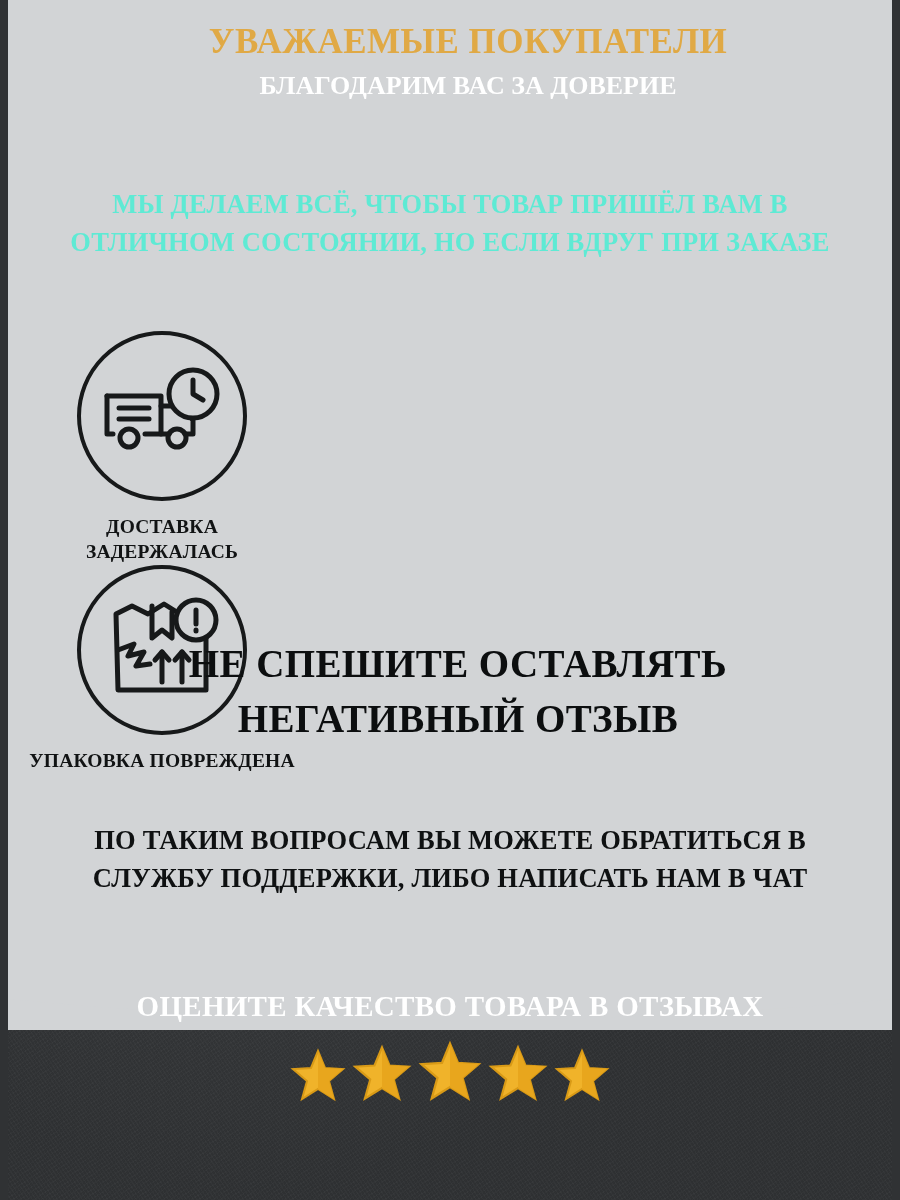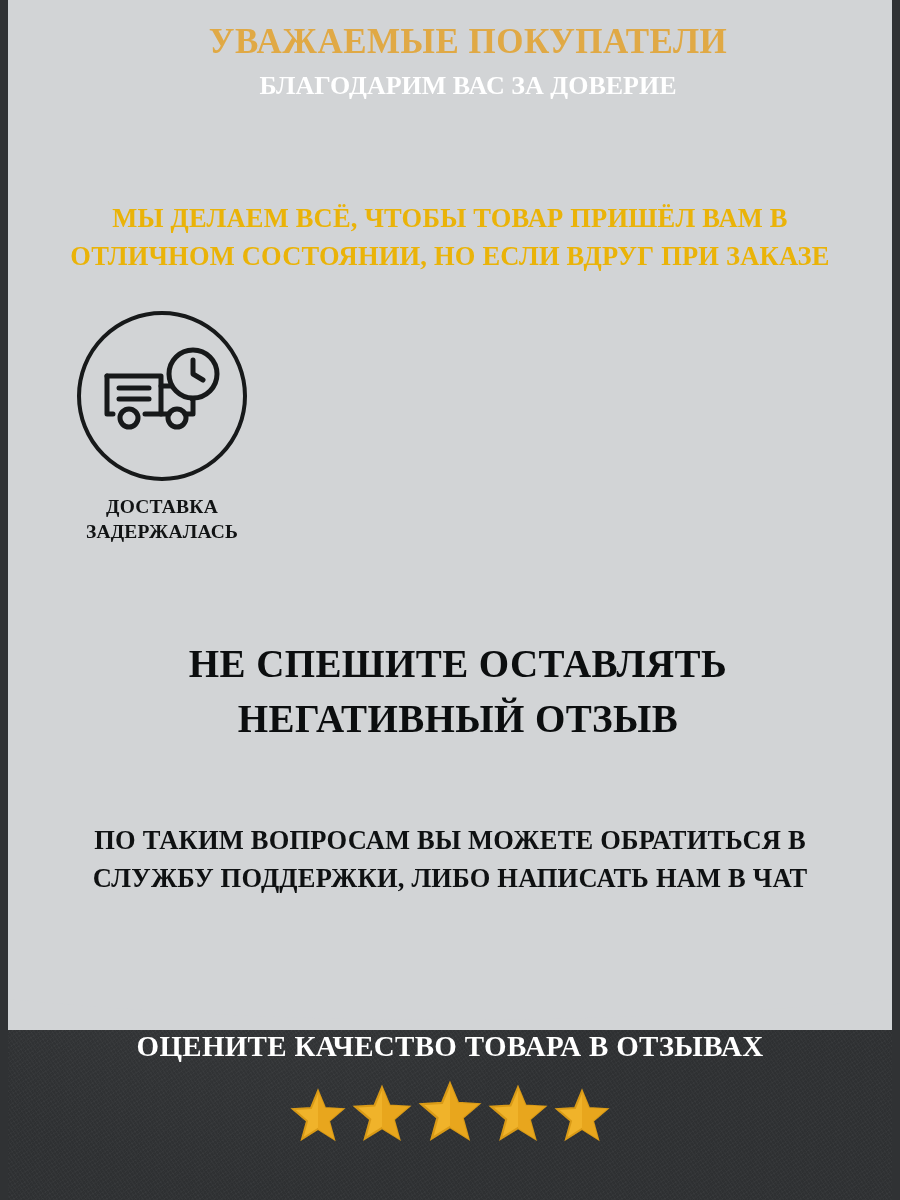--- a/index.html
+++ b/index.html
@@ -86,37 +86,37 @@
     font-weight: bold;
     color: #ffffff;
     line-height: 1.2;
     text-transform: uppercase;
   }
 
   
   .intro {
     position: absolute;
     left: 50px;
-    top: 200px;
+    top: 186px;
     width: 800px;
     text-align: center;
     font-size: 26.5px;
     font-weight: bold;
-    color: #eab308;
+    color: #5eead4;
     line-height: 1.42;
     letter-spacing: 0.2px;
     text-transform: uppercase;
     z-index: 6;
   }
 
   
   .icon-row {
     position: absolute;
     left: 28px;
-    top: 311px;
+    top: 331px;
     width: 844px;
     display: flex;
     justify-content: space-between;
     align-items: flex-start;
     z-index: 6;
     flex-direction: column;
   }
   .icon-col {
     width: 268px;
     display: flex;
@@ -174,21 +174,21 @@
     letter-spacing: 0.2px;
     text-transform: uppercase;
     z-index: 6;
     margin-top: 40px;
   }
 
   
   .footer {
     position: absolute;
     left: 0;
-    top: 1028px;
+    top: 988px;
     width: 900px;
     text-align: center;
     z-index: 7;
   }
   .footer-title {
     font-size: 29px;
     font-weight: bold;
     color: #ffffff;
     line-height: 1.25;
     text-transform: uppercase;
@@ -253,20 +253,44 @@
 
             <circle cx="94" cy="28" r="24" fill="#d2d4d6"></circle>
             <path d="M94 14 L94 28 L104 34"></path>
           </g>
         </svg>
       </div>
       <div class="icon-caption">ДОСТАВКА ЗАДЕРЖАЛАСЬ</div>
     </div>
 
 
+    <div class="icon-col">
+      <div class="icon-circle">
+        <svg width="120" height="112" viewBox="0 0 120 112" aria-hidden="true">
+          <g fill="none" stroke="#17191a" stroke-width="5" stroke-linecap="round" stroke-linejoin="round">
+
+            <path d="M14 20 L30 12 L46 20 L62 10 L78 20 L96 12 L104 24 L104 96 L16 96 L14 20 Z"></path>
+
+            <path d="M50 12 L50 44 L60 36 L70 44 L70 18"></path>
+
+            <path d="M16 56 L32 50 L26 62 L42 58 L34 72 L48 70"></path>
+
+            <path d="M60 88 L60 58"></path>
+            <path d="M53 66 L60 58 L67 66"></path>
+            <path d="M80 88 L80 58"></path>
+            <path d="M73 66 L80 58 L87 66"></path>
+
+            <circle cx="94" cy="26" r="20" fill="#d2d4d6"></circle>
+            <path d="M94 16 L94 30"></path>
+            <path d="M94 36 L94 37"></path>
+          </g>
+        </svg>
+      </div>
+      <div class="icon-caption">УПАКОВКА ПОВРЕЖДЕНА</div>
+    </div>
 
   </div>
 
   <div class="headline">НЕ СПЕШИТЕ ОСТАВЛЯТЬ НЕГАТИВНЫЙ ОТЗЫВ</div>
 
   <div class="support-note">ПО ТАКИМ ВОПРОСАМ ВЫ МОЖЕТЕ ОБРАТИТЬСЯ В СЛУЖБУ ПОДДЕРЖКИ, ЛИБО НАПИСАТЬ НАМ В ЧАТ</div>
 
   <div class="footer">
     <div class="footer-title">ОЦЕНИТЕ КАЧЕСТВО ТОВАРА В ОТЗЫВАХ</div>
     <div class="stars">

